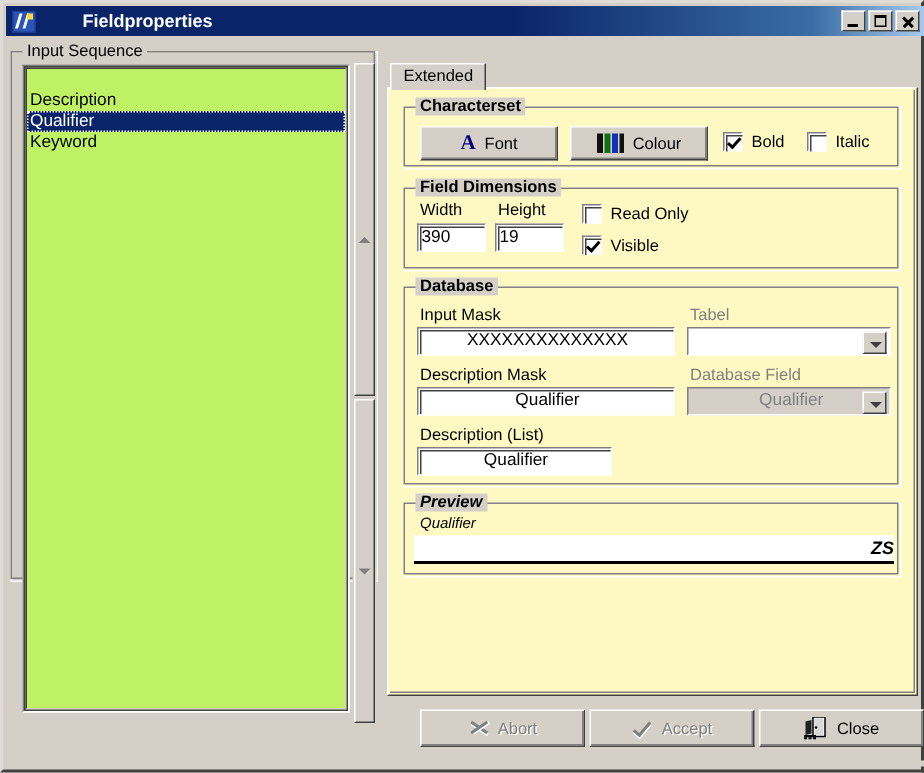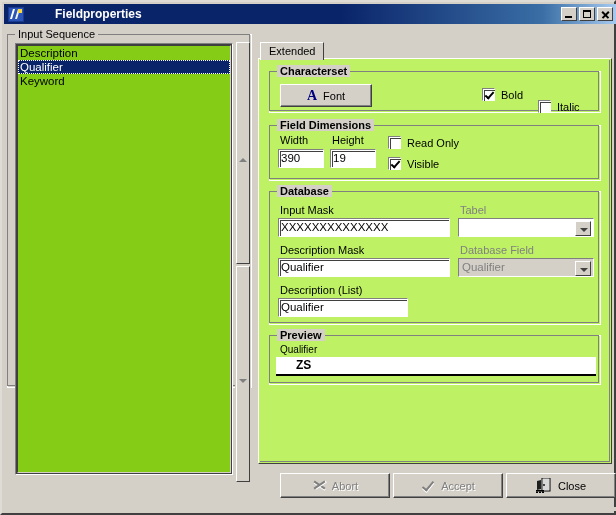--- a/index.html
+++ b/index.html
@@ -135,22 +135,22 @@
     outline-offset: -2px;
     overflow: hidden;
     padding: 1px;
   }
   .listbox-inner {
     border: 1px solid #d4d0c8;
     border-top-color: #404040;
     border-left-color: #404040;
     height: 100%;
     box-sizing: border-box;
-    background: #84cc16;
-    padding-top: 0;
+    background: #bef264;
+    padding-top: 14px;
   }
   .li {
     height: 14px;
     line-height: 14px;
     padding-left: 2px;
     font-size: 11.5px;
     white-space: nowrap;
     color: #000;
   }
   .li.selected {
@@ -219,41 +219,41 @@
     line-height: 19px;
     margin-left: -2px;
     padding: 0 9px;
     position: relative;
     z-index: 5;
   }
   .tabpage {
     position: absolute;
     left: 256px; top: 56px;
     width: 354px; height: 406px;
-    background: #bef264;
+    background: #fef9c3;
     box-sizing: border-box;
     border-left: 1px solid #ffffff;
     border-top: 1px solid #ffffff;
     border-right: 1px solid #404040;
     border-bottom: 1px solid #404040;
   }
   .tabpage::after {
     content: "";
     position: absolute;
     left: 1px; top: 1px; right: 1px; bottom: 1px;
     border-right: 1px solid #808080;
     border-bottom: 1px solid #808080;
     pointer-events: none;
   }
 
   
   #charset-group { left: 10px; top: 12px; width: 332px; height: 42px; }
   #dims-group    { left: 10px; top: 66px; width: 332px; height: 56px; padding-left: 24px; }
-  #db-group      { left: 10px; top: 132px; width: 332px; height: 134px; }
-  #preview-group { left: 10px; top: 276px; width: 332px; height: 50px; }
+  #db-group      { left: 10px; top: 132px; width: 332px; height: 134px; text-align: center; }
+  #preview-group { left: 10px; top: 276px; width: 332px; height: 50px; font-style: italic; }
 
   
   .btn {
     background: #d4d0c8;
     border-left: 1px solid #ffffff;
     border-top: 1px solid #ffffff;
     border-right: 1px solid #404040;
     border-bottom: 1px solid #404040;
     box-sizing: border-box;
     position: relative;
@@ -329,21 +329,21 @@
   .chk.checked .box::after {
     content: "";
     position: absolute;
     left: 4px; top: 1px;
     width: 3px; height: 7px;
     border: solid #000;
     border-width: 0 2px 2px 0;
     transform: rotate(42deg);
   }
   #chk-bold   { left: 212px; top: 16px; }
-  #chk-italic { left: 268px; top: 28px; }
+  #chk-italic { left: 268px; top: 16px; }
   #chk-readonly { left: 118px; top: 10px; }
   #chk-visible  { left: 118px; top: 31px; }
 
   
   .flabel {
     position: absolute;
     font-size: 11px;
     color: #000;
     white-space: nowrap;
   }
@@ -420,23 +420,24 @@
     position: absolute;
     left: 6px; top: 21px;
     width: 320px; height: 19px;
     background: #ffffff;
     border: none;
     border-bottom: 2px solid #000000;
     box-sizing: border-box;
     font-size: 12px;
     font-weight: bold;
     line-height: 16px;
-    padding-left: 20px;
+    padding-left: 4px;
     color: #000;
     white-space: nowrap;
+    text-align: right;
   }
 
   
   .bbtn {
     position: absolute;
     height: 25px;
     width: 110px;
     top: 471px;
     font-size: 11px;
   }
@@ -544,20 +545,29 @@
   <div class="tabpage">
 
     <div class="groupbox" id="charset-group">
       <span class="gb-label bold">Characterset</span>
 
       <div class="btn" id="font-btn">
         <span class="font-A">A</span>
         <span>Font</span>
       </div>
 
+      <div class="btn" id="colour-btn">
+        <span class="colour-icon">
+            <i></i>
+            <i></i>
+            <i></i>
+            <i></i>
+          </span>
+        <span>Colour</span>
+      </div>
 
       <div class="chk checked" id="chk-bold">
         <span class="box"></span>
         <span>Bold</span>
       </div>
       <div class="chk" id="chk-italic">
         <span class="box"></span>
         <span>Italic</span>
       </div>
     </div>

